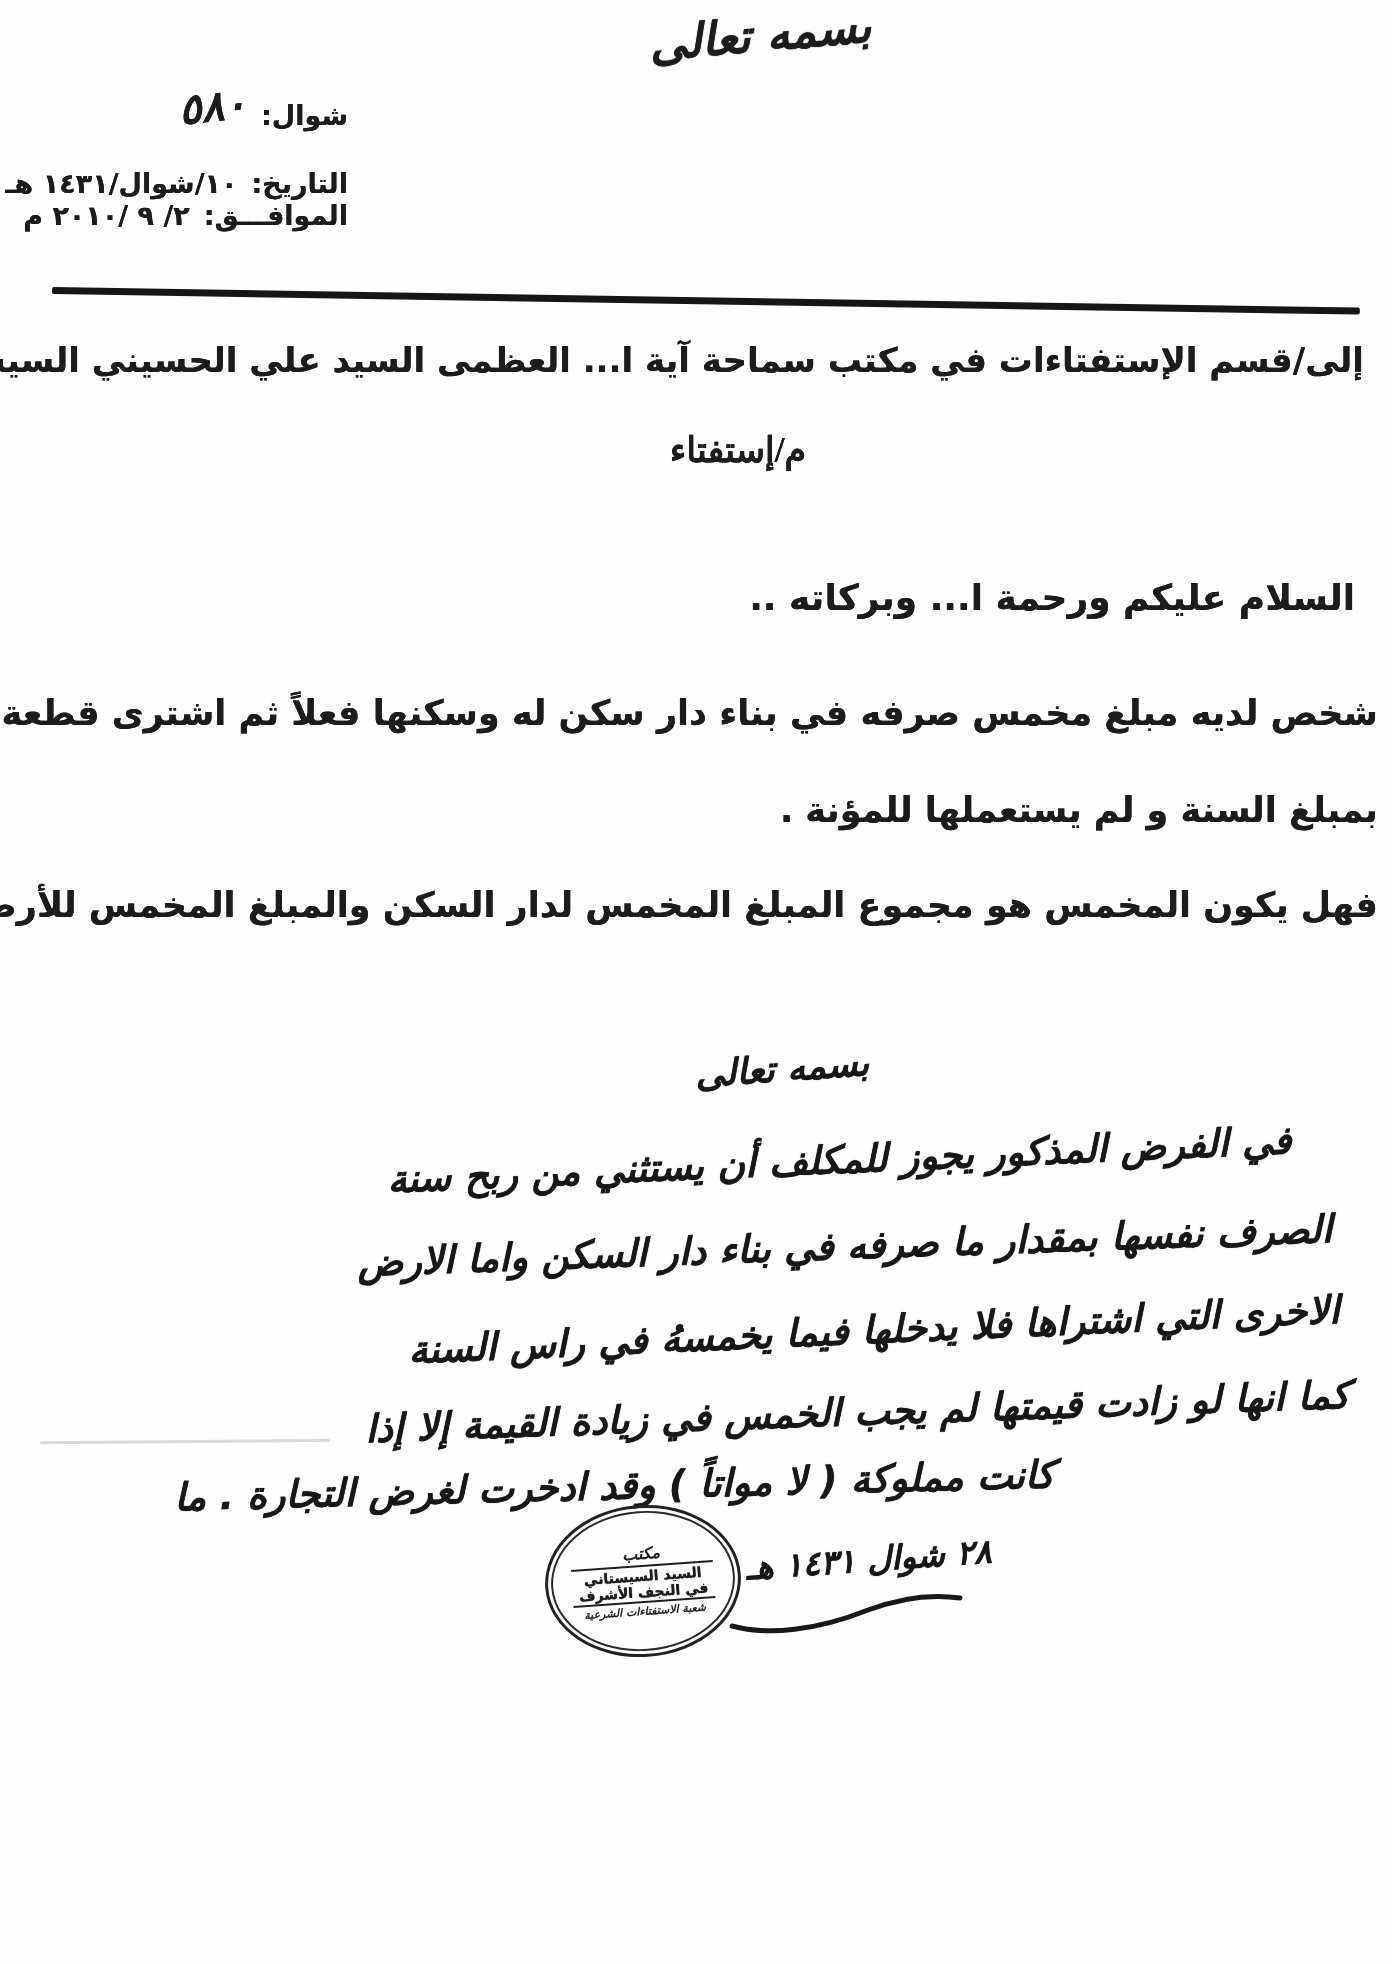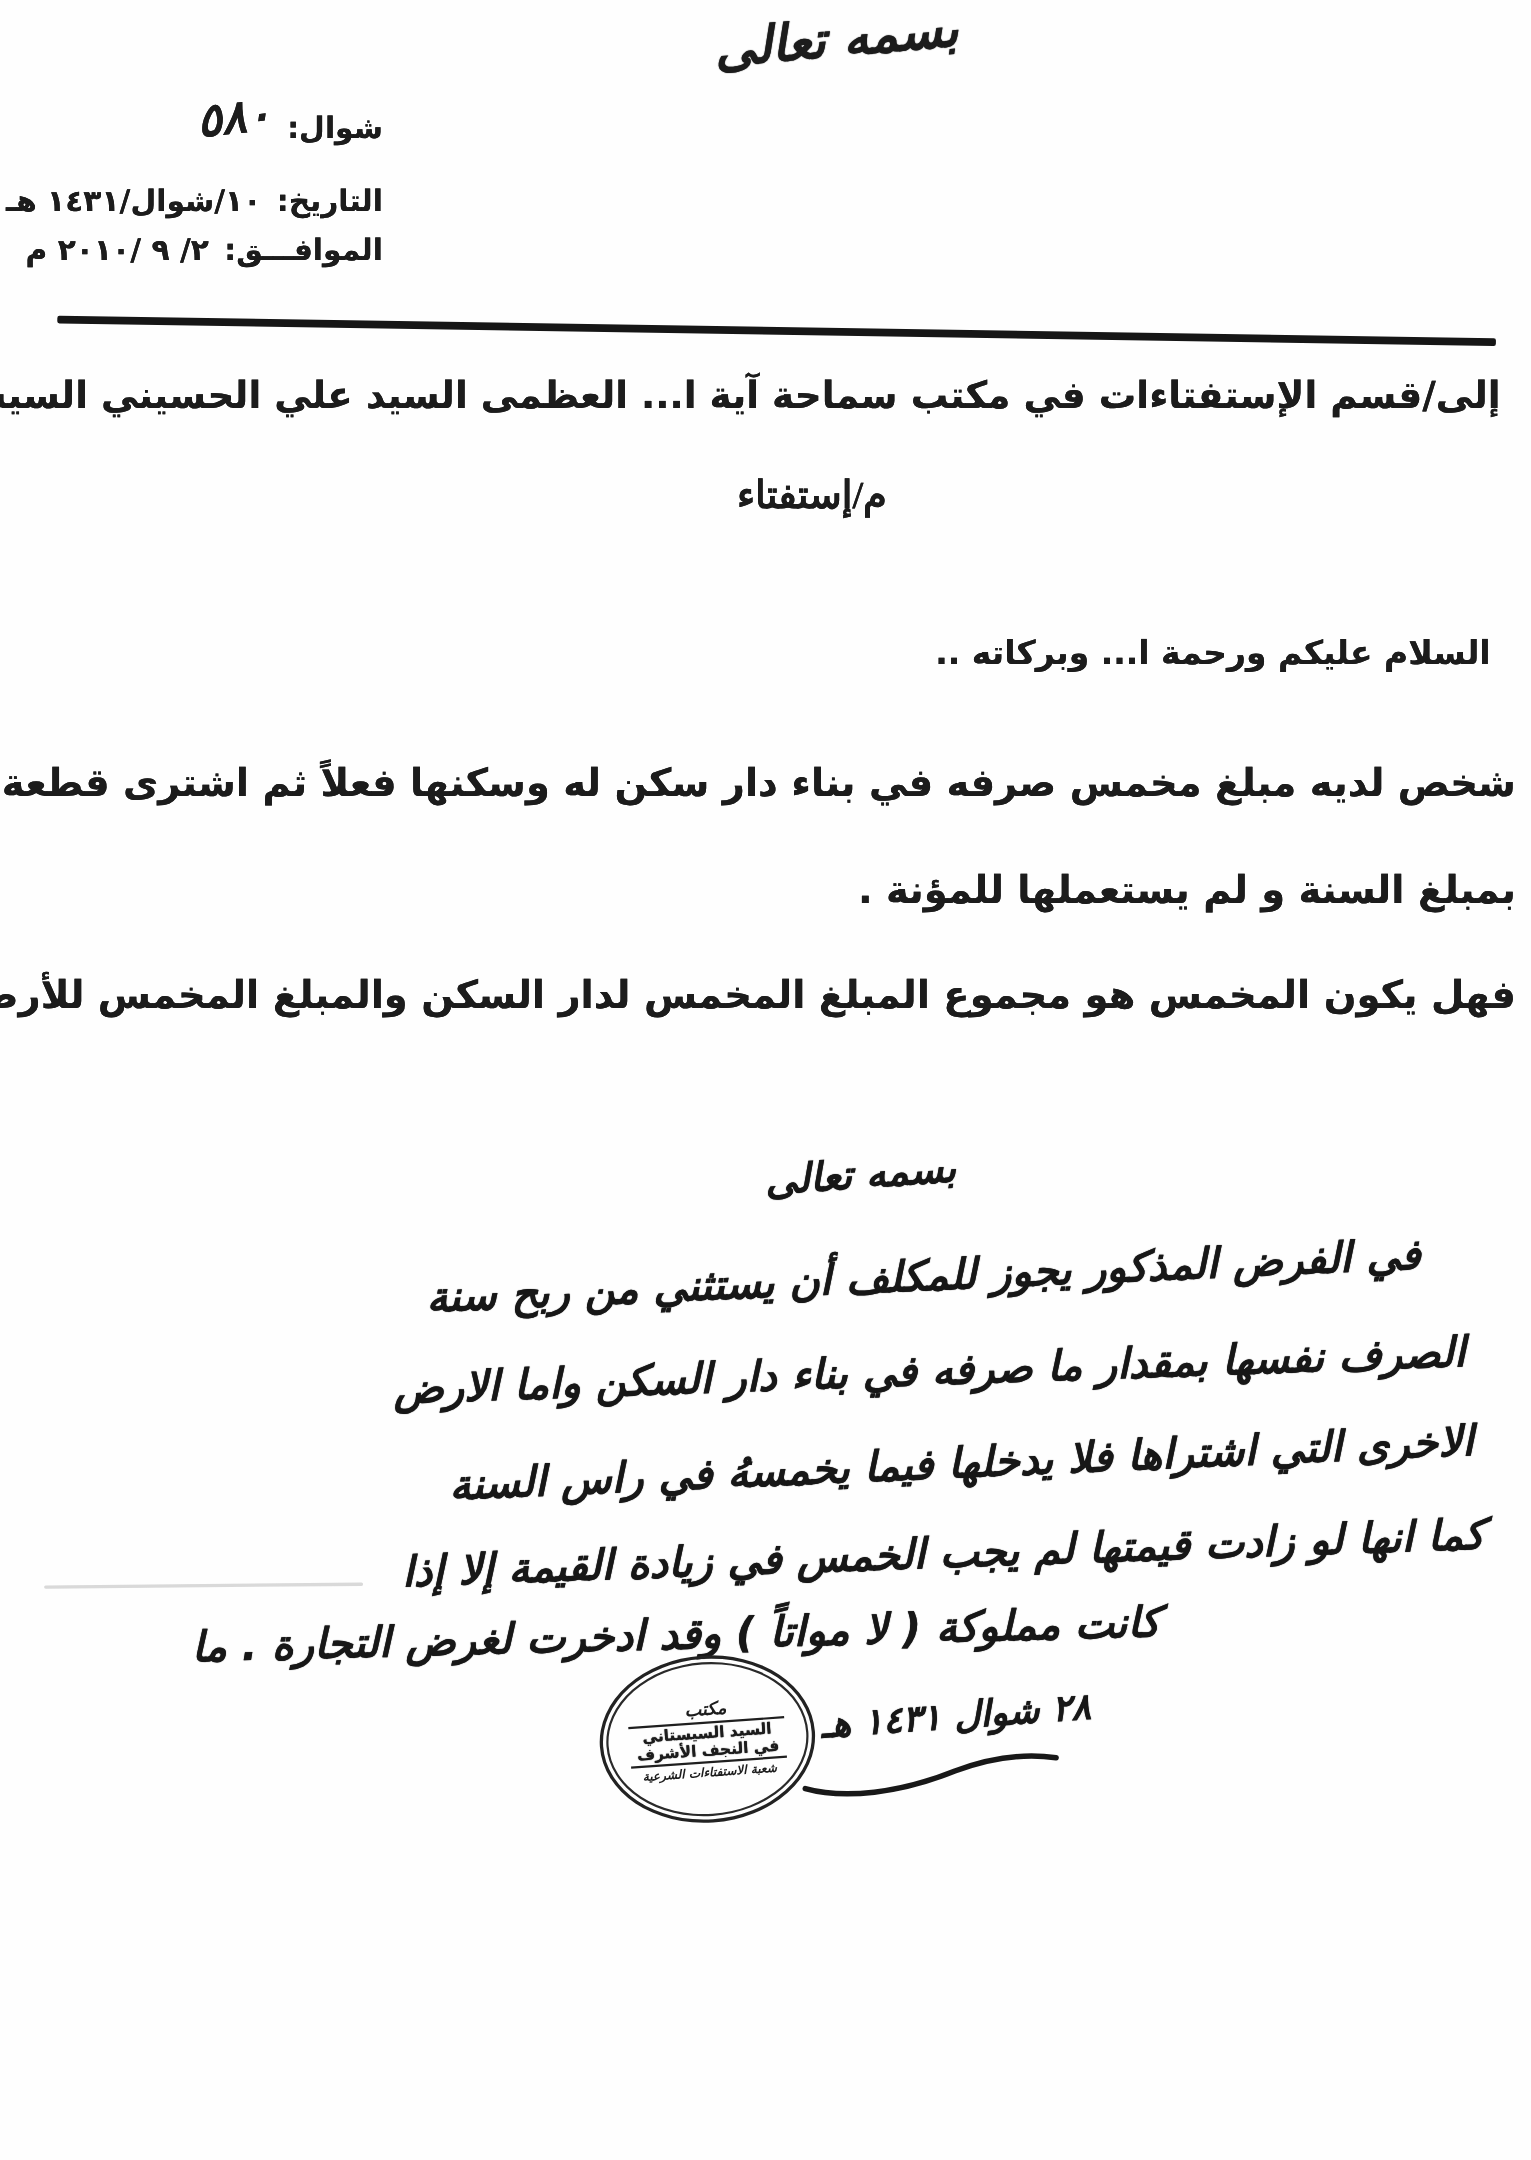--- a/index.html
+++ b/index.html
@@ -45,21 +45,21 @@
     height: 7px;
     background: #161616;
     transform: rotate(0.9deg);
     transform-origin: left center;
     border-radius: 2px;
   }
 
   .printed { font-weight: bold; text-shadow: 0 0 0.5px #222; }
   .addressee { font-size: 34px; }
   .subject { font-size: 35px; font-family: Liberation Serif, serif; }
-  .greeting { font-size: 30px; }
+  .greeting { font-size: 36px; }
   .qline { font-size: 35px; }
 
   
   .hand {
     font-style: italic;
     font-weight: bold;
     letter-spacing: 1px;
     text-shadow: 0 0 0.8px #111;
     color: #171717;
   }
@@ -121,21 +121,21 @@
 <div class="page">
 
   <div class="abs basmala-top" style="left:600px; top:8px; width:320px; text-align:center;">بسمه تعالى</div>
 
   <div class="abs hrow" style="right:1044px; top:86px;">
     <span class="hlabel">شوال:</span><span class="hand-number">٥٨٠</span>
   </div>
   <div class="abs hrow" style="right:1044px; top:168px;">
     <span class="hlabel">التاريخ:</span><span>١٠/شوال/١٤٣١ هـ</span>
   </div>
-  <div class="abs hrow" style="right:1044px; top:212px;">
+  <div class="abs hrow" style="right:1044px; top:200px;">
     <span class="hlabel">الموافـــق:</span><span>٢/ ٩ /٢٠١٠ م</span>
   </div>
 
   <div class="abs divider" style="left:52px; top:287px; width:1308px;"></div>
 
   <div class="abs printed addressee" style="right:28px; top:340px;">
     <span>إلى/قسم الإستفتاءات في مكتب سماحة آية ا... العظمى السيد علي الحسيني السيستاني</span>
     
   </div>
 

